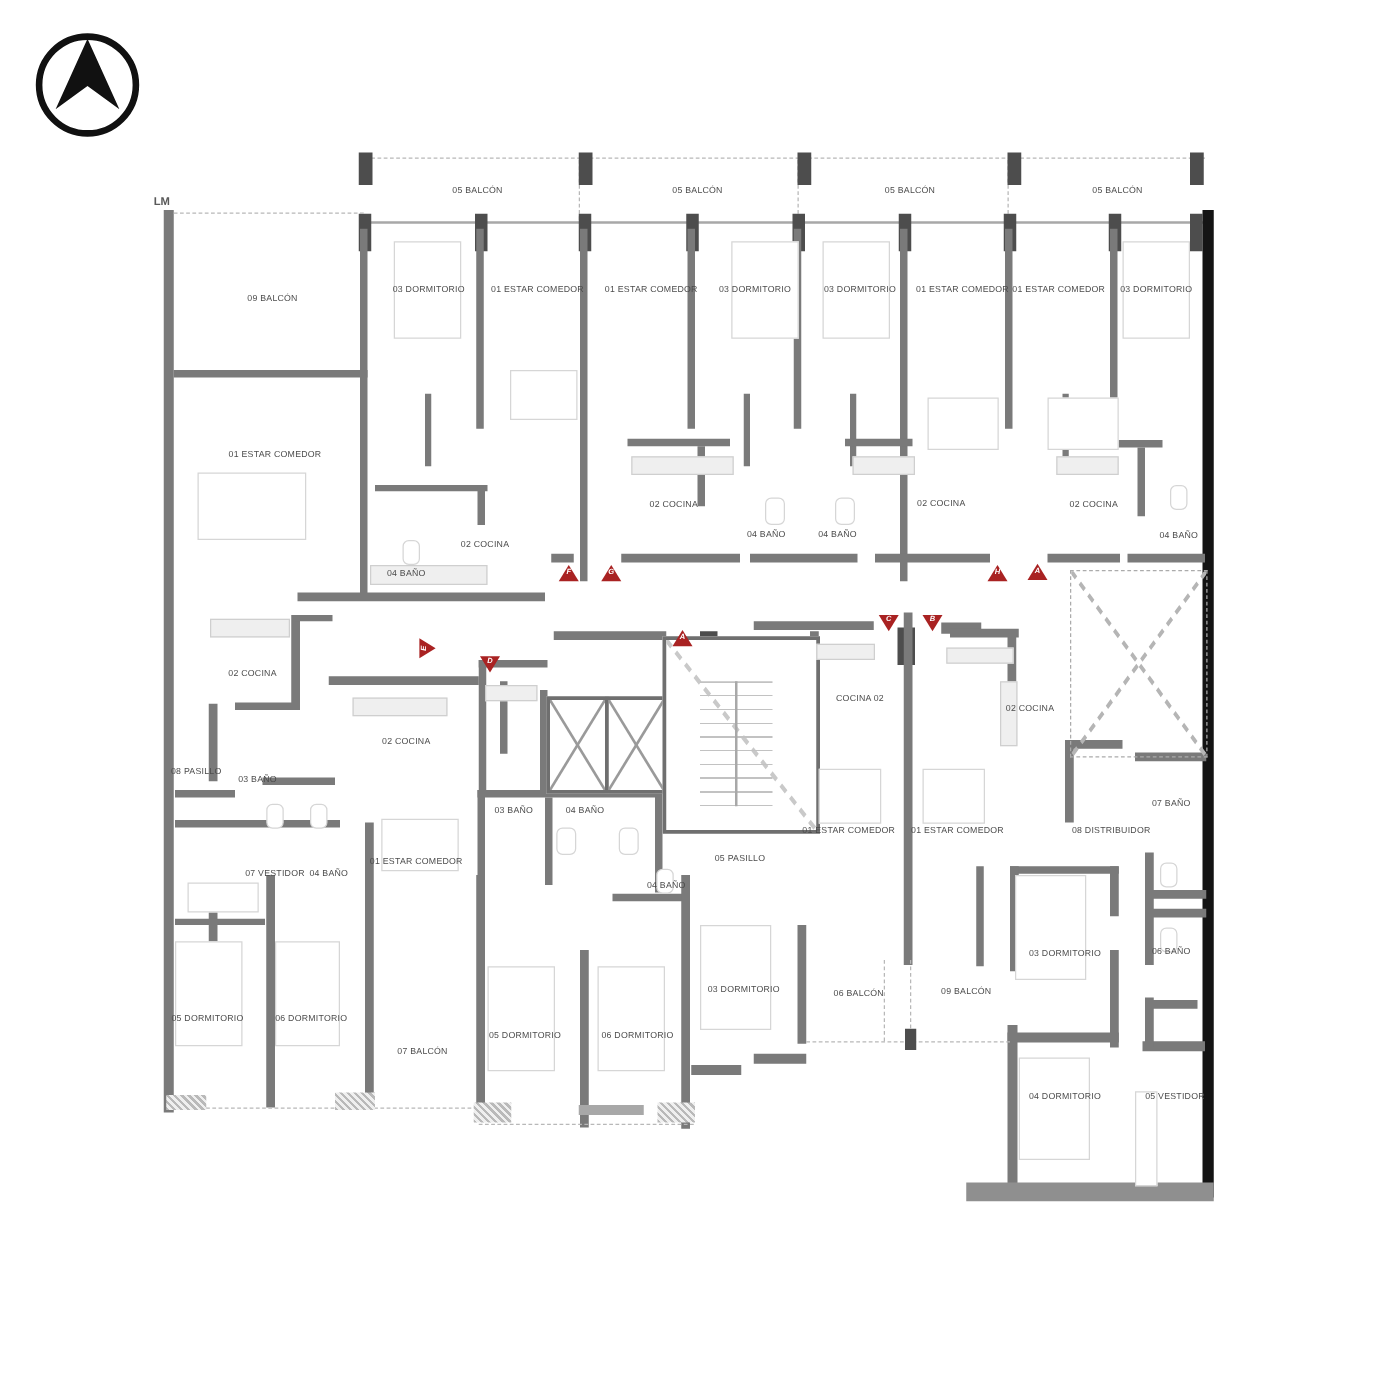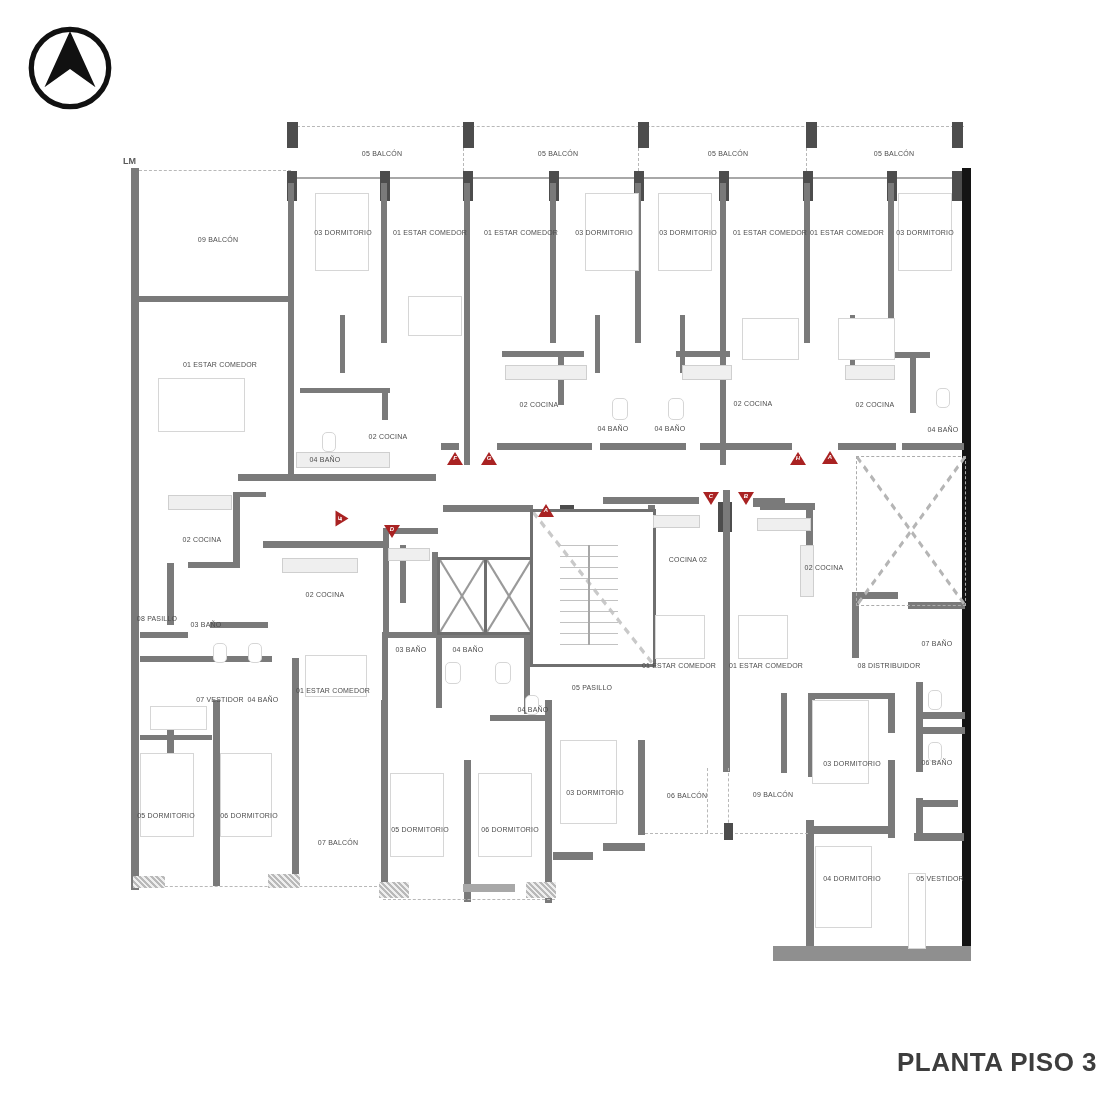--- a/index.html
+++ b/index.html
@@ -317,14 +317,13 @@
   <i class="mk dn" style="left:703px;top:492px">
       <b>C</b>
     </i>
   <i class="mk dn" style="left:738px;top:492px">
       <b>B</b>
     </i>
   <i class="mk dn rt" style="left:334px;top:512px">
       <b>E</b>
     </i>
 
-  <div id="title">PLANTA PISO 3</div>
 </div>
 
 </body></html>

